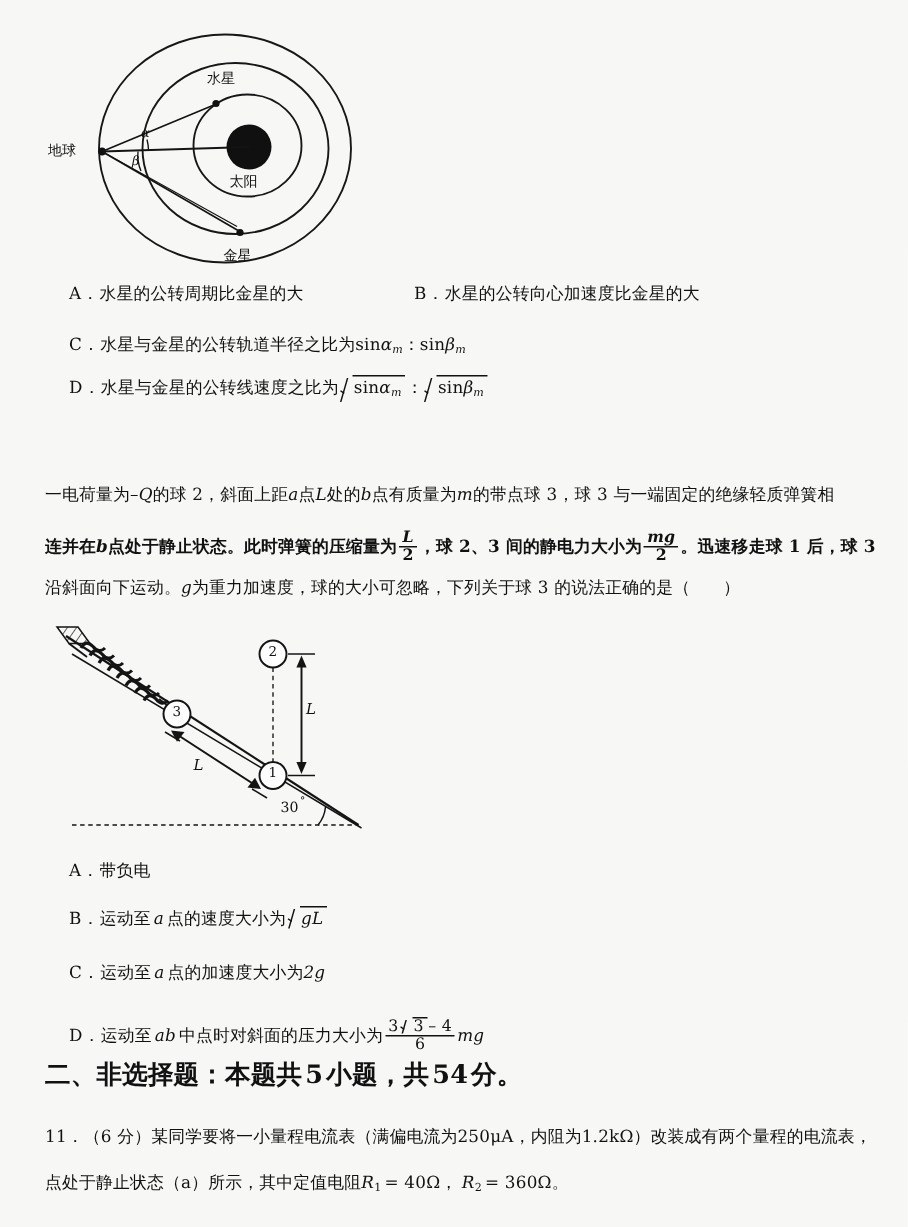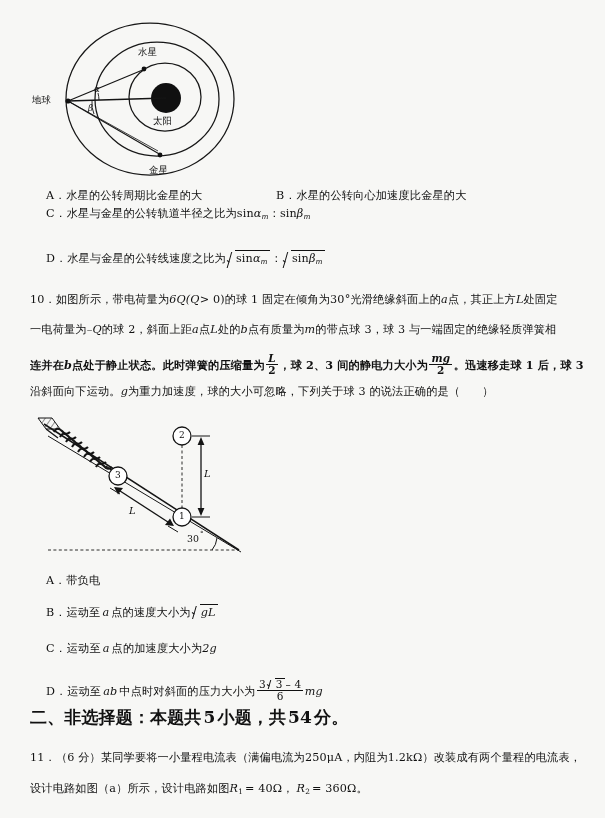--- a/index.html
+++ b/index.html
@@ -137,31 +137,28 @@
     <span class="dlabel dlabel-it" style="left:56px; top:91px; font-size:8.5px;">β</span>
   </div>
 
   <div class="txt" style="left:46px; top:188px;text-align:right;">
     <span class="opt-label">A．</span><span>水星的公转周期比金星的大</span>
   </div>
   <div class="txt" style="left:276px; top:188px;">
     <span class="opt-label">B．</span><span>水星的公转向心加速度比金星的大</span>
   </div>
 
-  <div class="txt" style="left:46px; top:206px;">
+  <div class="txt" style="left:46px; top:222px;">
     <span class="opt-label">C．</span><span>水星与金星的公转轨道半径之比为</span><span class="mi" style="font-style:normal;">sin</span><span class="mi">α</span><span class="sub">m</span><span style="letter-spacing:0;">：</span><span>sin</span><span class="mi">β</span><span class="sub">m</span>
   </div>
 
   <div class="txt" style="left:46px; top:250px;">
     <span class="opt-label">D．</span><span>水星与金星的公转线速度之比为</span><span class="sqrt"><span class="rad"><span>sin</span><span class="mi">α</span><span class="sub">m</span></span></span><span style="letter-spacing:0;">：</span><span class="sqrt"><span class="rad"><span>sin</span><span class="mi">β</span><span class="sub">m</span></span></span>
   </div>
 
-  <div class="txt" style="left:30px; top:292px;">
-    <span>10．</span><span>如图所示，带电荷量为</span><span class="mi">6Q(Q</span><span>&gt; 0)</span><span>的球 1 固定在倾角为</span><span>30°</span><span>光滑绝缘斜面上的</span><span class="mi">a</span><span>点，其正上方</span><span class="mi">L</span><span>处固定</span>
-  </div>
 
   <div class="txt" style="left:30px; top:322px;text-align:center;">
     <span>一电荷量为</span><span class="mi">–Q</span><span>的球 2，斜面上距</span><span class="mi">a</span><span>点</span><span class="mi">L</span><span>处的</span><span class="mi">b</span><span>点有质量为</span><span class="mi">m</span><span>的带点球 3，球 3 与一端固定的绝缘轻质弹簧相</span>
   </div>
 
   <div class="txt" style="left:30px; top:353px;font-weight:bold;">
     <span>连并在</span><span class="mi">b</span><span>点处于静止状态。此时弹簧的压缩量为</span><span class="frac"><span class="num mi">L</span><span class="den">2</span></span><span>，球 2、3 间的静电力大小为</span><span class="frac"><span class="num mi">mg</span><span class="den">2</span></span><span>。迅速移走球 1 后，球 3</span>
   </div>
 
   <div class="txt" style="left:30px; top:384px;">
@@ -252,16 +249,16 @@
 
   <div class="txt bold" style="left:30px; top:710px; font-size:17px;">
     <span>二、非选择题：</span><span>本题共</span><span style="padding:0 2px;">5</span><span>小题，共</span><span style="padding:0 2px;">54</span><span>分。</span>
   </div>
 
   <div class="txt" style="left:30px; top:750px;">
     <span>11．</span><span>（6 分）</span><span>某同学要将一小量程电流表（满偏电流为</span><span>250μA</span><span>，内阻为</span><span>1.2kΩ</span><span>）改装成有两个量程的电流表，</span>
   </div>
 
   <div class="txt" style="left:30px; top:781px;">
-    <span>设计电路如图（a）所示，设计电路如图</span><span class="mi">R</span><span class="sub" style="font-style:normal;">1</span><span style="padding-left:2px;">= 40Ω</span><span>，</span><span class="mi" style="padding-left:3px;">R</span><span class="sub" style="font-style:normal;">2</span><span style="padding-left:2px;">= 360Ω</span><span>。</span>
+    <span>点处于静止状态（a）所示，其中定值电阻</span><span class="mi">R</span><span class="sub" style="font-style:normal;">1</span><span style="padding-left:2px;">= 40Ω</span><span>，</span><span class="mi" style="padding-left:3px;">R</span><span class="sub" style="font-style:normal;">2</span><span style="padding-left:2px;">= 360Ω</span><span>。</span>
   </div>
 
 </div>
 
 </body></html>

